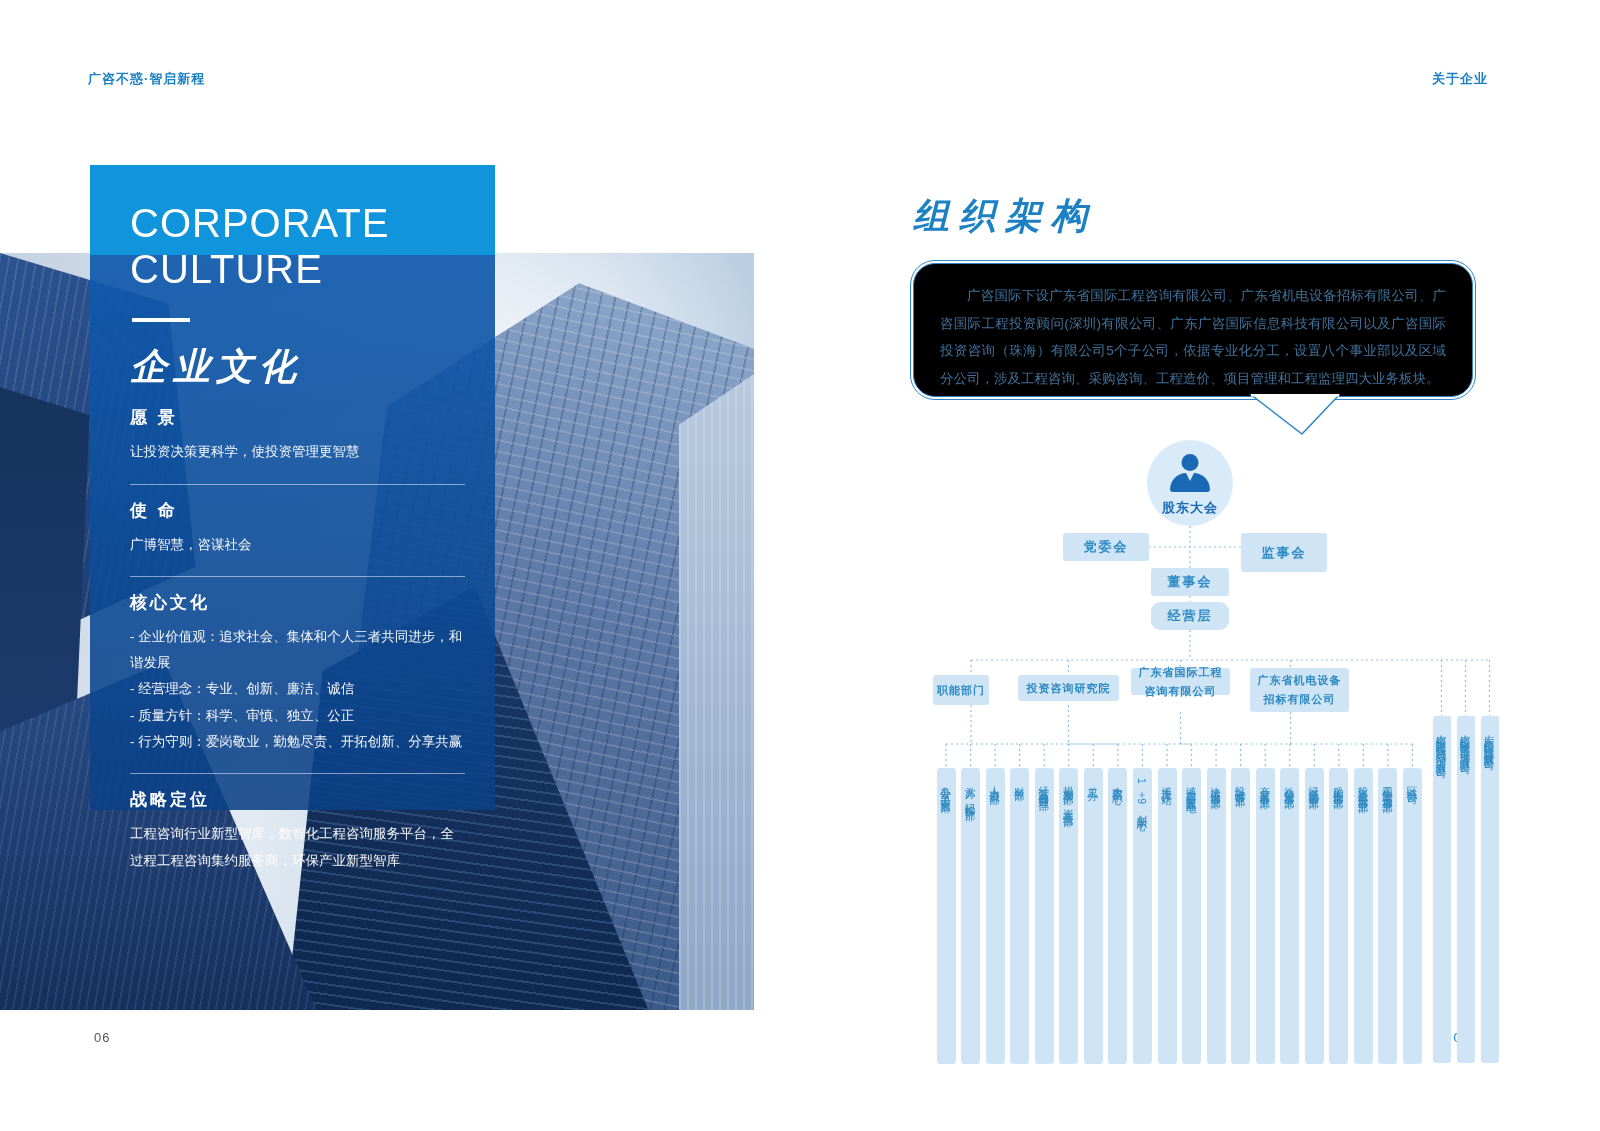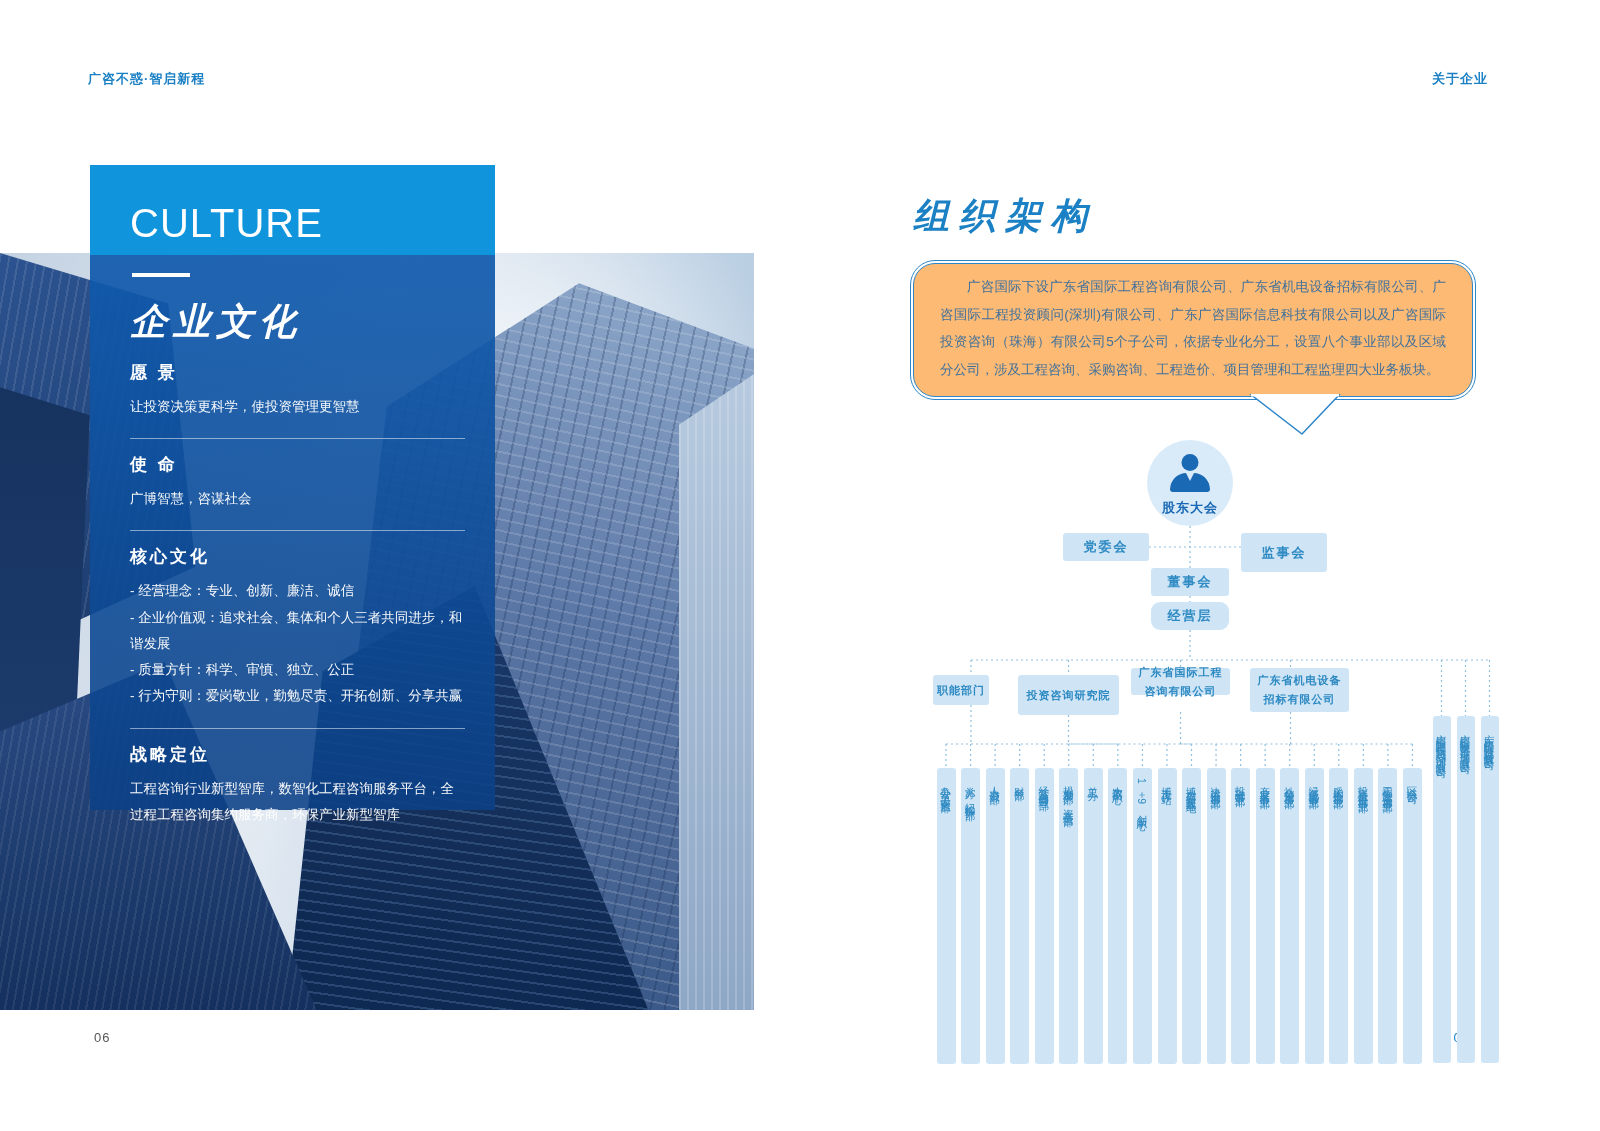--- a/index.html
+++ b/index.html
@@ -50,22 +50,22 @@
   .sec{margin-top:14px;}
   .sec-h{font-size:17px;font-weight:bold;letter-spacing:3px;margin:4px 0 10px;}
   .sec-line{font-size:13.5px;line-height:1.95;color:rgba(255,255,255,.96);}
   .sec-div{border-top:1px solid rgba(255,255,255,.5);margin:18px 0 14px;}
 
   
   .page-right{position:absolute;left:800px;top:0;width:800px;height:1131px;}
   .rp-title{position:absolute;left:113px;top:192px;font-family:"DejaVu Serif",serif;font-style:italic;font-weight:bold;
     font-size:36px;letter-spacing:10px;color:var(--accent);}
   .bubble{position:absolute;left:113px;top:263px;width:560px;height:134px;box-sizing:border-box;
-    background:#fdba74;border:1.5px solid var(--bubble-border);outline:1px solid var(--bubble-border);outline-offset:2px;
-    border-radius:22px;padding:9px 26px 0 26px;}
+    background:#000000;border:1.5px solid var(--bubble-border);outline:1px solid var(--bubble-border);outline-offset:2px;
+    border-radius:22px;padding:18px 26px 0 26px;}
   .bubble p{margin:0;font-size:13.5px;line-height:2.05;color:var(--bubble-text);text-align:justify;text-indent:2em;}
   .bubble-tail{position:absolute;left:438px;top:394px;}
 
   
   .org-box{position:absolute;box-sizing:border-box;background:var(--box-fill);color:var(--box-text);
     border-radius:3px;display:flex;align-items:center;justify-content:center;
     font-size:13px;font-weight:bold;letter-spacing:2px;}
   .org-box.small2{font-size:11px;line-height:1.7;white-space:pre-line;text-align:center;letter-spacing:1px;}
   .org-box.small1{font-size:11px;letter-spacing:1px;}
   .vbox{position:absolute;box-sizing:border-box;background:var(--box-fill);color:var(--box-text);border-radius:3px;
@@ -95,39 +95,40 @@
   <div class="ph-b1"></div>
   <div class="ph-b1b"></div>
   <div class="ph-b3"></div>
   <div class="ph-b5"></div>
   <div class="ph-b4"></div>
   <div class="ph-b2"></div>
 </div>
 
 <div class="panel">
   <div class="title-en">
+    <div>CORPORATE</div>
     <div>CULTURE</div>
   </div>
   <div class="panel-rule"></div>
   <div class="title-cn">企业文化</div>
   <div id="panel-sections">
       <div class="sec">
         <div class="sec-h">愿 景</div>
         <div class="sec-line">让投资决策更科学，使投资管理更智慧</div>
       </div>
       <div class="sec-div"></div>
       <div class="sec">
         <div class="sec-h">使 命</div>
         <div class="sec-line">广博智慧，咨谋社会</div>
       </div>
       <div class="sec-div"></div>
       <div class="sec">
         <div class="sec-h">核心文化</div>
+        <div class="sec-line">- 企业价值观：追求社会、集体和个人三者共同进步，和谐发展</div>
         <div class="sec-line">- 经营理念：专业、创新、廉洁、诚信</div>
-        <div class="sec-line">- 企业价值观：追求社会、集体和个人三者共同进步，和谐发展</div>
         <div class="sec-line">- 质量方针：科学、审慎、独立、公正</div>
         <div class="sec-line">- 行为守则：爱岗敬业，勤勉尽责、开拓创新、分享共赢</div>
       </div>
       <div class="sec-div"></div>
       <div class="sec">
         <div class="sec-h">战略定位</div>
         <div class="sec-line">工程咨询行业新型智库，数智化工程咨询服务平台，全过程工程咨询集约服务商，环保产业新型智库</div>
       </div>
     </div>
 </div>
@@ -193,21 +194,21 @@
     <div class="root-label">股东大会</div>
   </div>
 
   <div class="org-box" style="left:263px;top:533px;width:86px;height:28px;">党委会</div>
   <div class="org-box" style="left:441px;top:533px;width:86px;height:39px;">监事会</div>
   <div class="org-box" style="left:351px;top:568px;width:78px;height:28px;">董事会</div>
   <div class="org-box" style="left:351px;top:602px;width:78px;height:28px;border-radius:9px;">经营层</div>
 
   <div id="org-dynamic">
       <div class="org-box small1" style="left:133px;top:675px;width:56px;height:30px;">职能部门</div>
-      <div class="org-box small1" style="left:218px;top:675px;width:101px;height:40px;">投资咨询研究院</div>
+      <div class="org-box small1" style="left:218px;top:675px;width:101px;height:26px;">投资咨询研究院</div>
       <div class="org-box small2" style="left:331px;top:668px;width:99px;height:27px;font-family:Liberation Serif, serif;">广东省国际工程
 咨询有限公司</div>
       <div class="org-box small2" style="left:450px;top:668px;width:99px;height:44px;">广东省机电设备
 招标有限公司</div>
       <div class="vbox" style="left:136.5px;top:768px;width:19px;height:296px;">办公室（下设安监部）</div>
       <div class="vbox" style="left:161.1px;top:768px;width:19px;height:296px;">党办／纪检审计部</div>
       <div class="vbox" style="left:185.6px;top:768px;width:19px;height:296px;">人力资源部</div>
       <div class="vbox" style="left:210.2px;top:768px;width:19px;height:296px;">财务部</div>
       <div class="vbox" style="left:234.7px;top:768px;width:19px;height:296px;">经营及合同管理部</div>
       <div class="vbox" style="left:259.3px;top:768px;width:19px;height:296px;">规划发展部／资本运营部</div>

